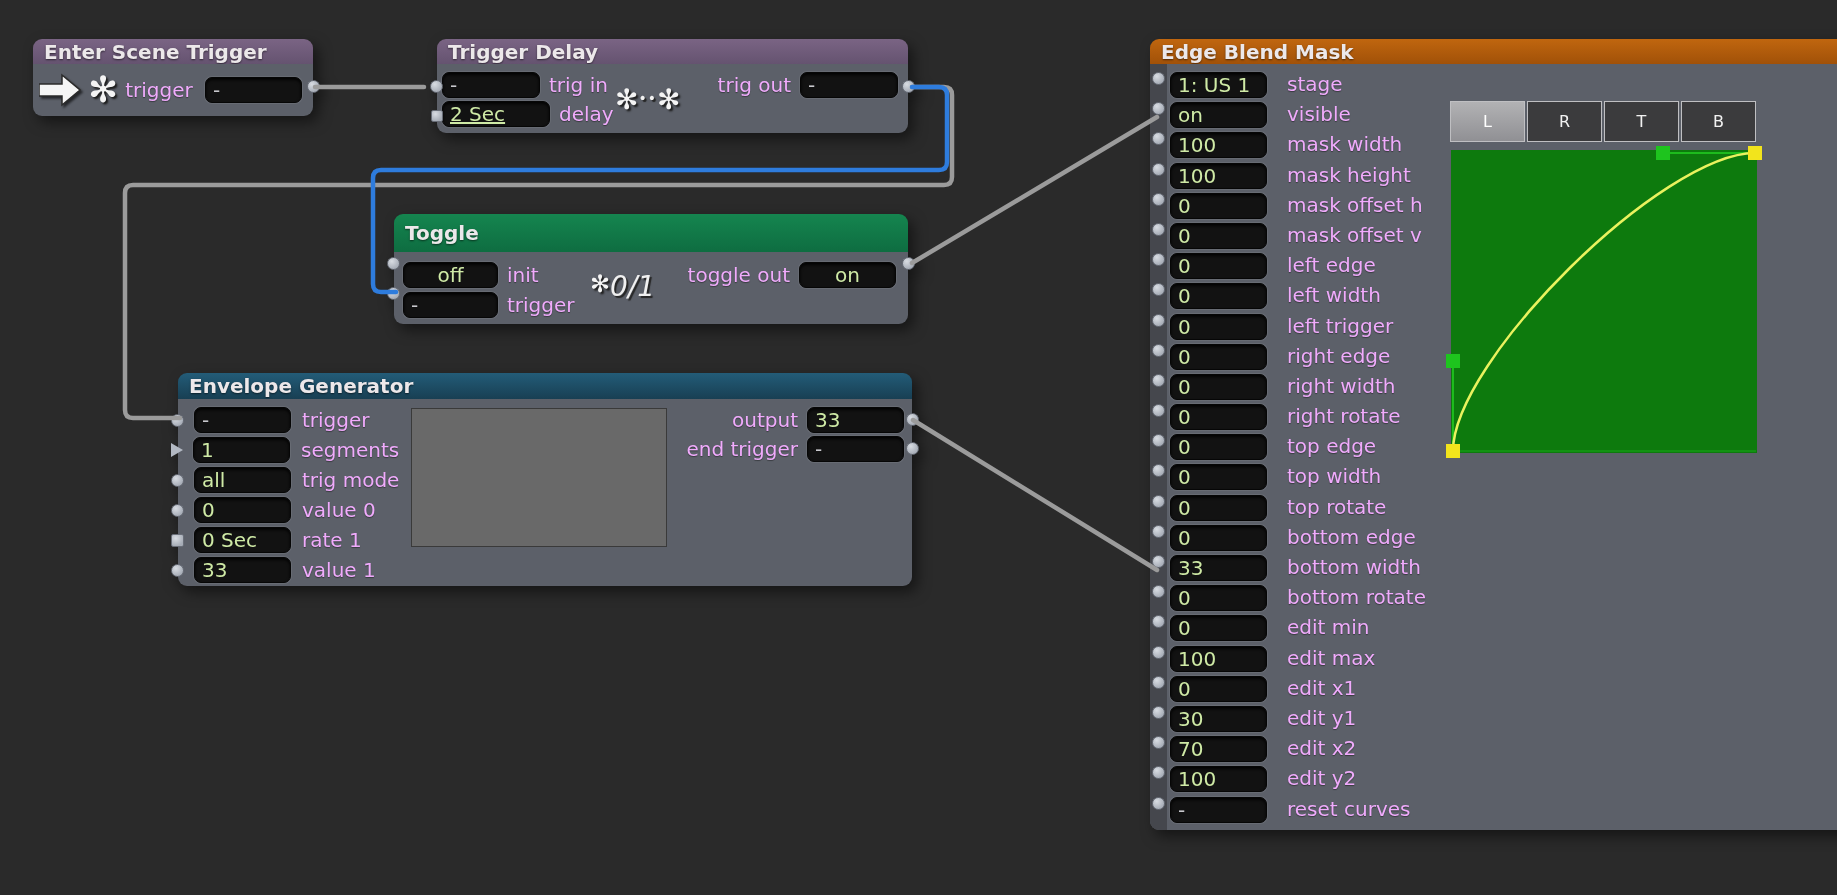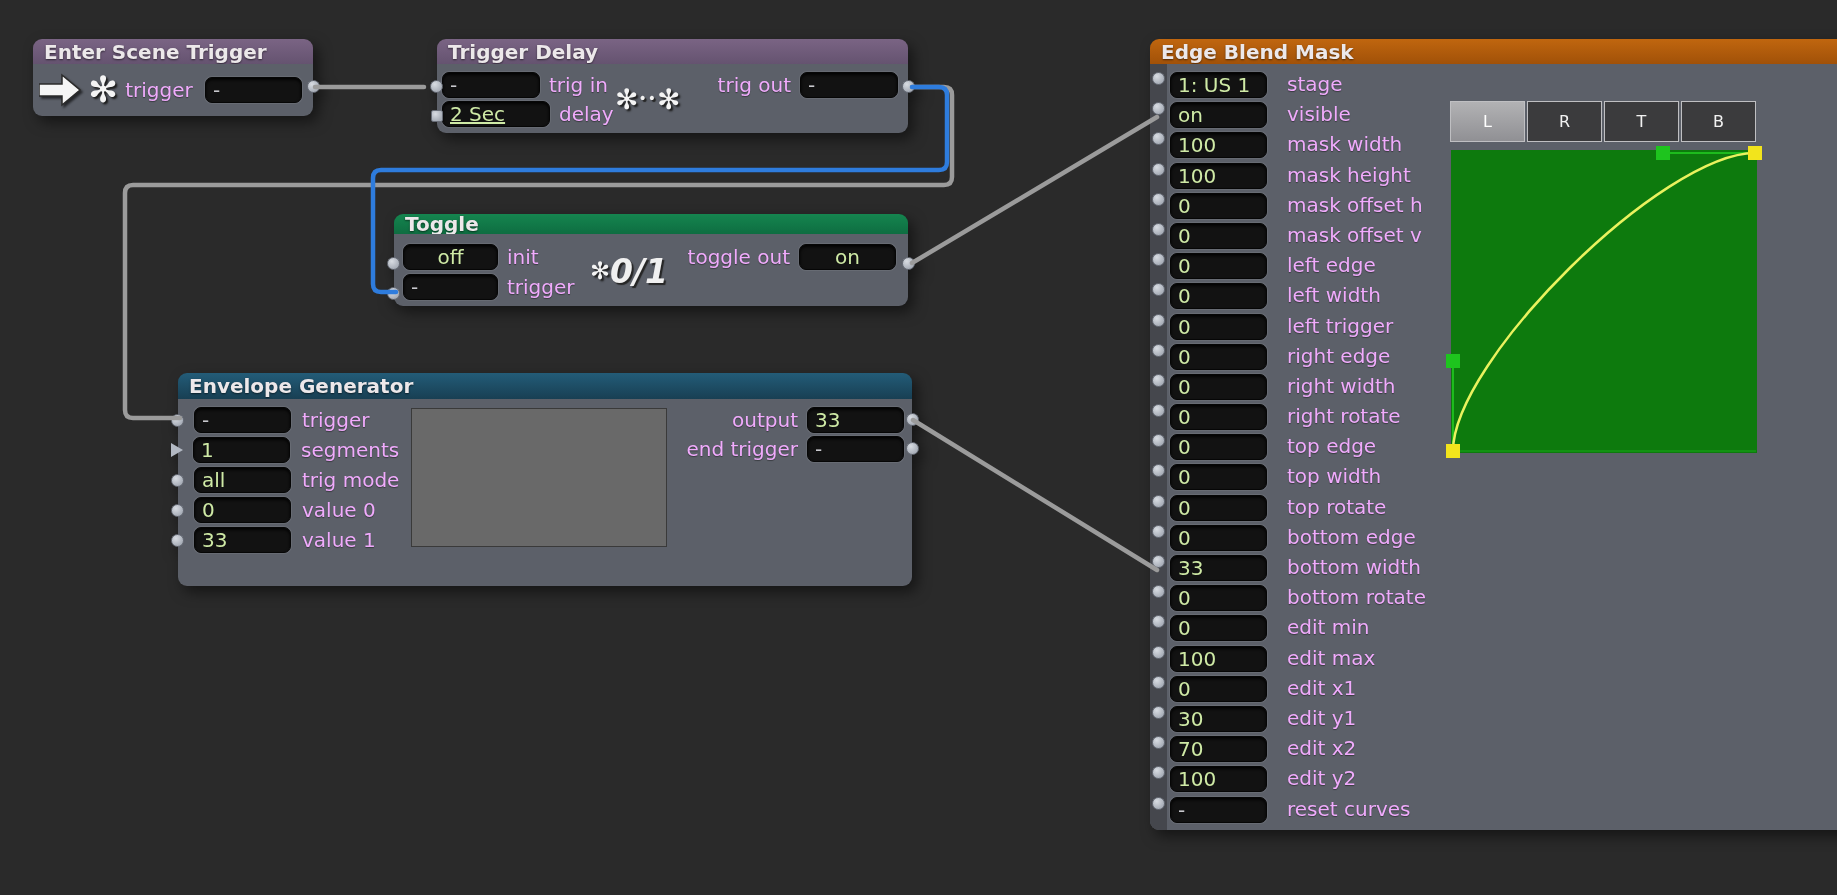--- a/index.html
+++ b/index.html
@@ -25,21 +25,21 @@
   .port{width:13px;height:13px;border-radius:50%;box-sizing:border-box;display:inline-block;
         background:radial-gradient(circle at 35% 30%,#d8dce2,#a6acb6 75%);border:1px solid #696e78;}
   .port[data-shape="square"]{border-radius:2px;}
   .port[data-shape="triangle"]{width:0;height:0;background:none;border:none;border-radius:0;
         border-left:12px solid #b3b9c3;border-top:7px solid transparent;border-bottom:7px solid transparent;}
   .port.abs{position:absolute;z-index:60;}
   
   .ast{color:#f4f4f4;text-shadow:2px 2px 2px #1c1c1c;line-height:1;}
   .icon-arrow svg{filter:drop-shadow(2px 2px 1px rgba(0,0,0,.6));display:block;}
   .node-icon{position:absolute;color:#f0f0f0;text-shadow:2px 2px 1px #262626;white-space:nowrap;}
-  .zeroone{font-weight:bold;font-style:italic;font-size:33px;}
+  .zeroone{font-weight:normal;font-style:italic;font-size:28px;}
   
   .frow{display:flex;align-items:center;gap:9px;height:29px;}
   
   .env-rows{position:absolute;left:0;top:6px;width:420px;}
   .env-row{display:flex;align-items:center;height:30px;}
   .env-row .port{margin-left:-7px;margin-right:10px;flex:none;}
   .env-row .field{width:97px;flex:none;}
   .env-row .lbl{margin-left:11px;}
   .env-right{position:absolute;right:8px;display:flex;align-items:center;gap:9px;}
   .env-right .field{width:97px;}
@@ -99,21 +99,21 @@
       <span class="node-icon" style="left:178px;top:22px;">
         <span class="ast" style="font-size:28px;">✻</span><span style="font-size:14px;vertical-align:6px;letter-spacing:1px;">••</span><span class="ast" style="font-size:28px;">✻</span>
       </span>
     </div>
     <span class="port abs" style="left:-7px;top:41px;"></span>
     <span class="port abs" data-shape="square" style="left:-6px;top:71px;width:12px;height:12px;"></span>
     <span class="port abs" style="right:-7px;top:41px;"></span>
   </div>
 
   <div class="node" id="n-toggle" style="left:394px;top:214px;width:514px;">
-    <div class="hdr green" style="height:20px;">Toggle</div>
+    <div class="hdr green" style="height:38px;">Toggle</div>
     <div class="body" style="height:72px;padding:8px 12px 0 9px;">
       <div class="frow" style="height:30px;text-align:center;">
         <span class="field" style="width:95px;">off</span>
         <span class="lbl">init</span>
         <span class="lbl" style="margin-left:auto;">toggle out</span>
         <span class="field" style="width:97px;">on</span>
       </div>
       <div class="frow" style="height:30px;">
         <span class="field dash" style="width:95px;">-</span>
         <span class="lbl">trigger</span>
@@ -149,20 +149,25 @@
             <span class="field">all</span>
             <span class="lbl">trig mode</span>
           </div>
 
           <div class="env-row">
             <span class="port" data-shape="circle"></span>
             <span class="field">0</span>
             <span class="lbl">value 0</span>
           </div>
 
+          <div class="env-row">
+            <span class="port" data-shape="square"></span>
+            <span class="field">0 Sec</span>
+            <span class="lbl">rate 1</span>
+          </div>
 
           <div class="env-row">
             <span class="port" data-shape="circle"></span>
             <span class="field">33</span>
             <span class="lbl">value 1</span>
           </div>
 
       </div>
       <div class="env-preview"></div>
       <div class="env-right" style="top:8px;">

